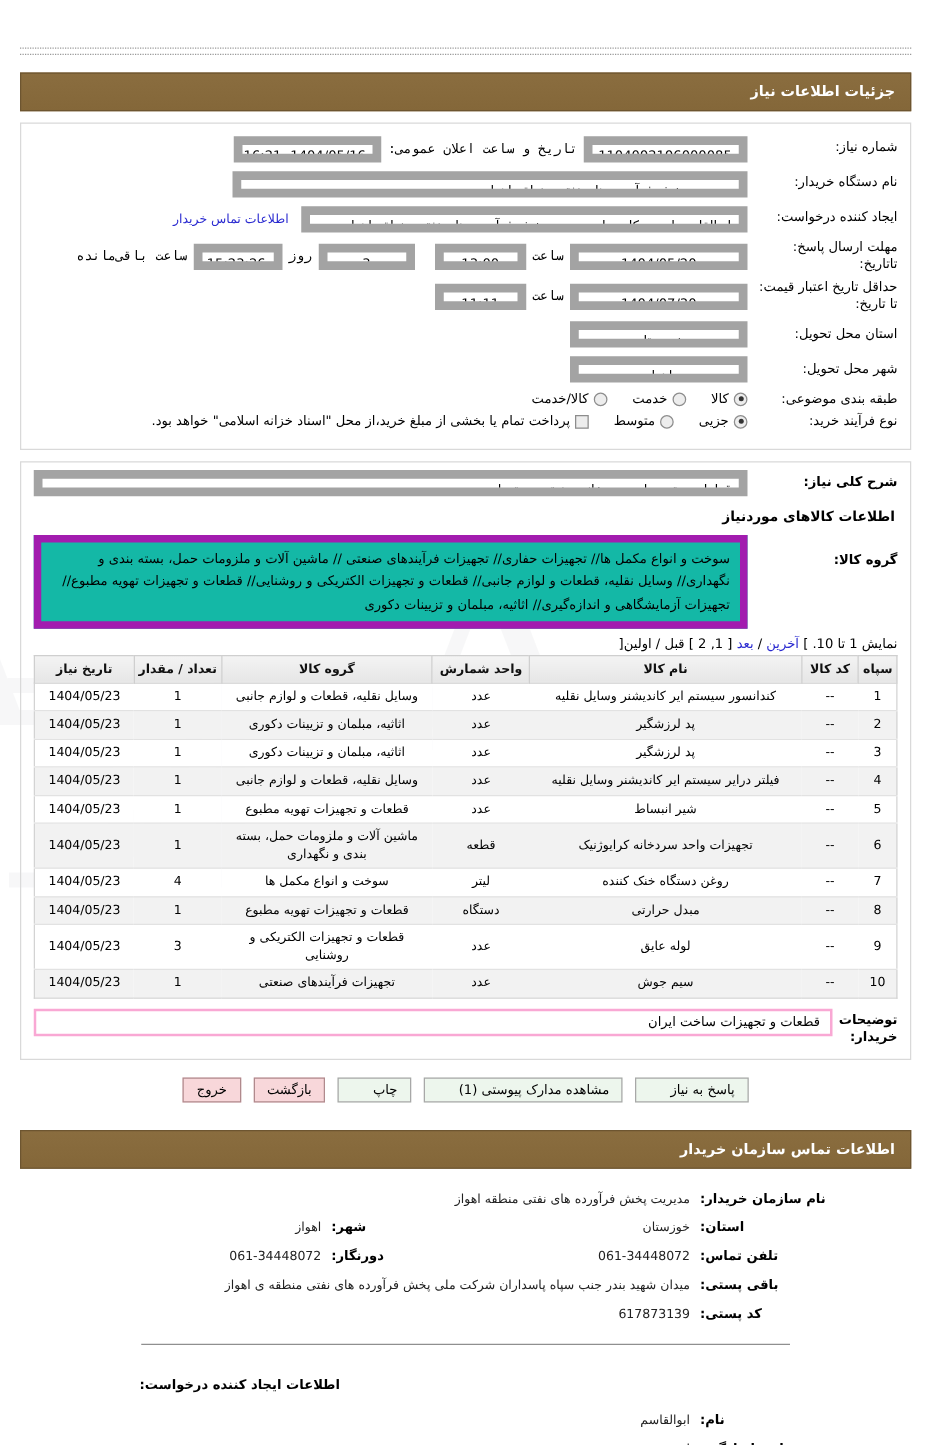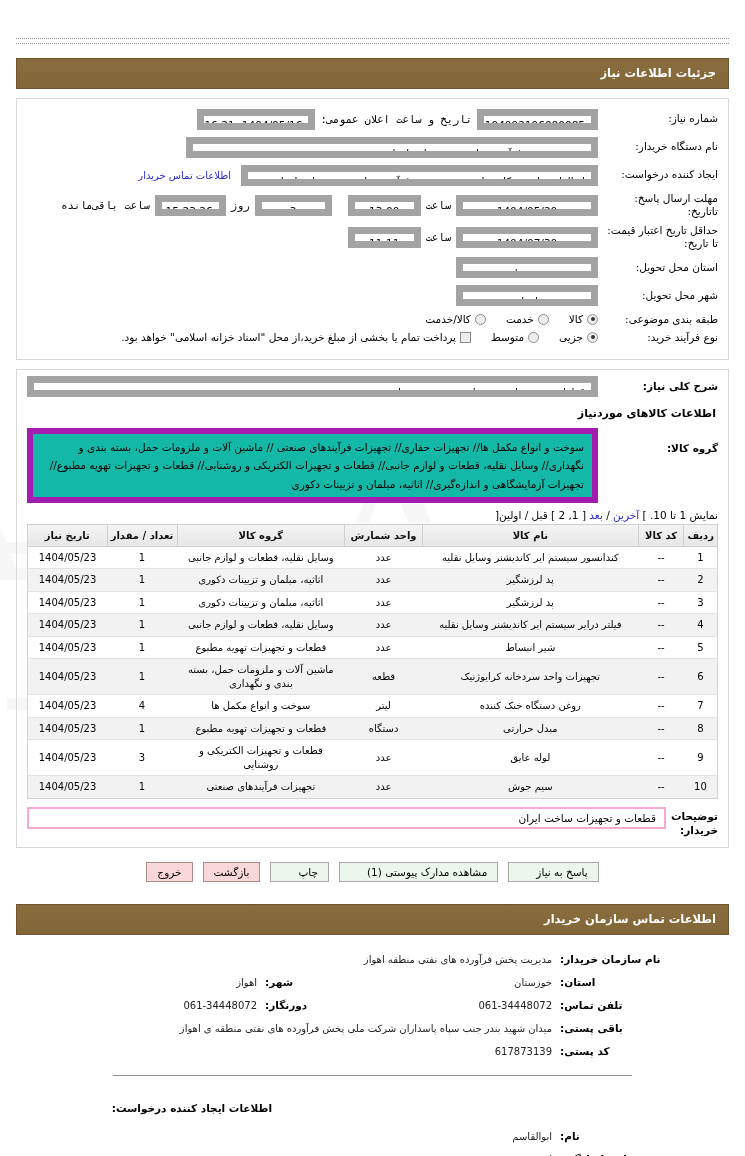--- a/index.html
+++ b/index.html
@@ -107,21 +107,21 @@
   }
   .link {
     color: #2a2ad0;
     font-size: 10px;
     text-decoration: none;
     white-space: nowrap;
     padding-right: 10px;
   }
 
   
-  .w-need-no   { width: 121px; }
+  .w-need-no   { width: 131px; }
   .w-date-pub  { width: 118px; }
   .w-org       { width: 412px; }
   .w-creator   { width: 357px; }
   .w-date      { width: 142px; }
   .w-time      { width: 73px; }
   .w-days      { width: 77px; }
   .w-remain    { width: 71px; }
   .w-prov      { width: 142px; }
 
   
@@ -416,21 +416,21 @@
     <div class="pager">
       <span>نمایش 1 تا 10. ]</span>
       <a href="#">آخرین</a><span> / </span><a href="#">بعد</a>
       <span>[ 1, 2 ]</span>
       <span>قبل</span><span> / </span><span>اولین</span><span>[</span>
     </div>
 
     <table class="items">
       <thead>
         <tr>
-          <th style="width:30px;">ردیف</th>
+          <th style="width:30px;">سپاه</th>
           <th style="width:46px;">کد کالا</th>
           <th style="width:222px;">نام کالا</th>
           <th style="width:78px;">واحد شمارش</th>
           <th style="width:172px;margin-top:36px;">گروه کالا</th>
           <th style="width:70px;">تعداد / مقدار</th>
           <th style="width:80px;">تاریخ نیاز</th>
         </tr>
       </thead>
       <tbody id="items-body">
           <tr>

